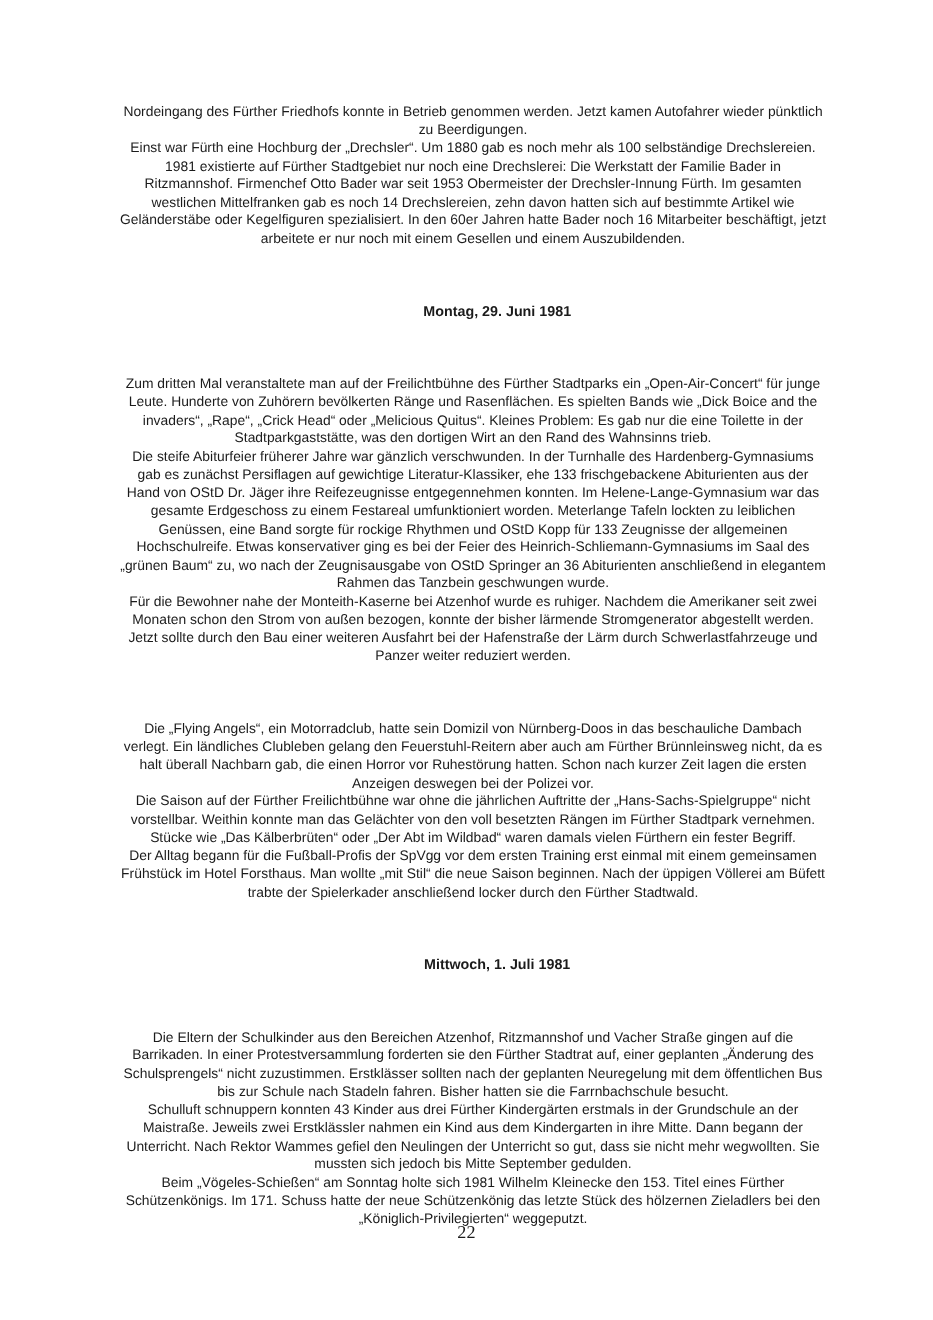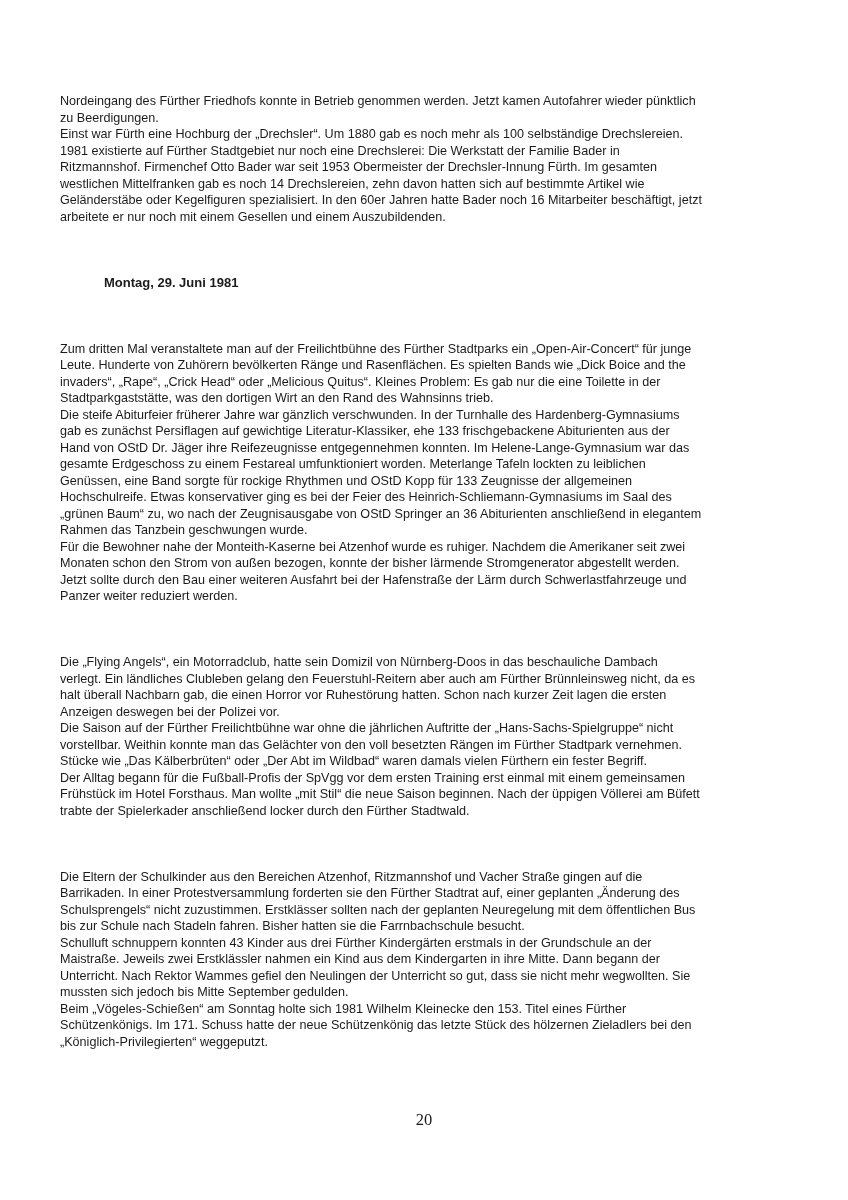--- a/index.html
+++ b/index.html
@@ -26,20 +26,21 @@
     top: 60px;
     width: 740px;
     font-size: 12.6px;
     line-height: 16.5px;
     white-space: pre;
     letter-spacing: 0;
   }
   .block {
     margin: 0;
     padding: 0;
+    text-align: center;
   }
   .block + .block {
     margin-top: 16.5px;
   }
   .heading {
     font-weight: 700;
     font-size: 13px;
     line-height: 16.5px;
     padding-left: 44px;
   }
@@ -88,28 +89,29 @@
     <p class="block para">Die „Flying Angels“, ein Motorradclub, hatte sein Domizil von Nürnberg-Doos in das beschauliche Dambach
 verlegt. Ein ländliches Clubleben gelang den Feuerstuhl-Reitern aber auch am Fürther Brünnleinsweg nicht, da es
 halt überall Nachbarn gab, die einen Horror vor Ruhestörung hatten. Schon nach kurzer Zeit lagen die ersten
 Anzeigen deswegen bei der Polizei vor.
 Die Saison auf der Fürther Freilichtbühne war ohne die jährlichen Auftritte der „Hans-Sachs-Spielgruppe“ nicht
 vorstellbar. Weithin konnte man das Gelächter von den voll besetzten Rängen im Fürther Stadtpark vernehmen.
 Stücke wie „Das Kälberbrüten“ oder „Der Abt im Wildbad“ waren damals vielen Fürthern ein fester Begriff.
 Der Alltag begann für die Fußball-Profis der SpVgg vor dem ersten Training erst einmal mit einem gemeinsamen
 Frühstück im Hotel Forsthaus. Man wollte „mit Stil“ die neue Saison beginnen. Nach der üppigen Völlerei am Büfett
 trabte der Spielerkader anschließend locker durch den Fürther Stadtwald.</p>
+    <h2 class="block heading">Mittwoch, 1. Juli 1981</h2>
     <p class="block para">Die Eltern der Schulkinder aus den Bereichen Atzenhof, Ritzmannshof und Vacher Straße gingen auf die
 Barrikaden. In einer Protestversammlung forderten sie den Fürther Stadtrat auf, einer geplanten „Änderung des
 Schulsprengels“ nicht zuzustimmen. Erstklässer sollten nach der geplanten Neuregelung mit dem öffentlichen Bus
 bis zur Schule nach Stadeln fahren. Bisher hatten sie die Farrnbachschule besucht.
 Schulluft schnuppern konnten 43 Kinder aus drei Fürther Kindergärten erstmals in der Grundschule an der
 Maistraße. Jeweils zwei Erstklässler nahmen ein Kind aus dem Kindergarten in ihre Mitte. Dann begann der
 Unterricht. Nach Rektor Wammes gefiel den Neulingen der Unterricht so gut, dass sie nicht mehr wegwollten. Sie
 mussten sich jedoch bis Mitte September gedulden.
 Beim „Vögeles-Schießen“ am Sonntag holte sich 1981 Wilhelm Kleinecke den 153. Titel eines Fürther
 Schützenkönigs. Im 171. Schuss hatte der neue Schützenkönig das letzte Stück des hölzernen Zieladlers bei den
 „Königlich-Privilegierten“ weggeputzt.</p>
     
     
   </div>
-  <div class="page-number">20</div>
+  <div class="page-number">22</div>
 </div>
 
 </body></html>

